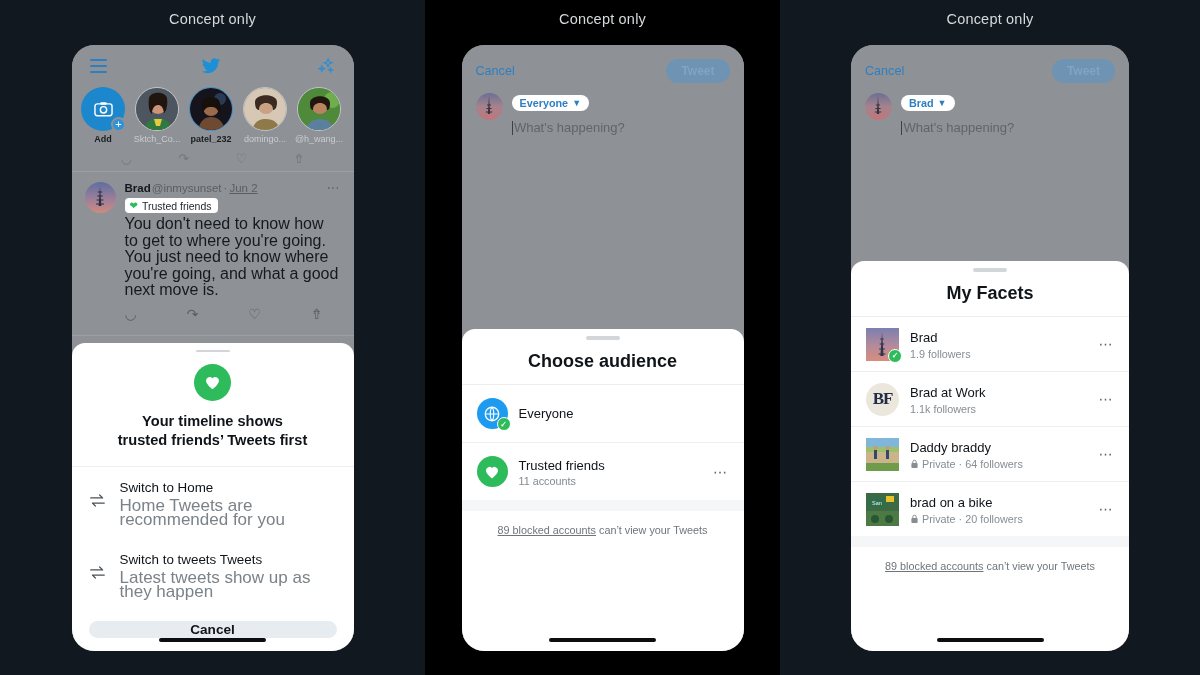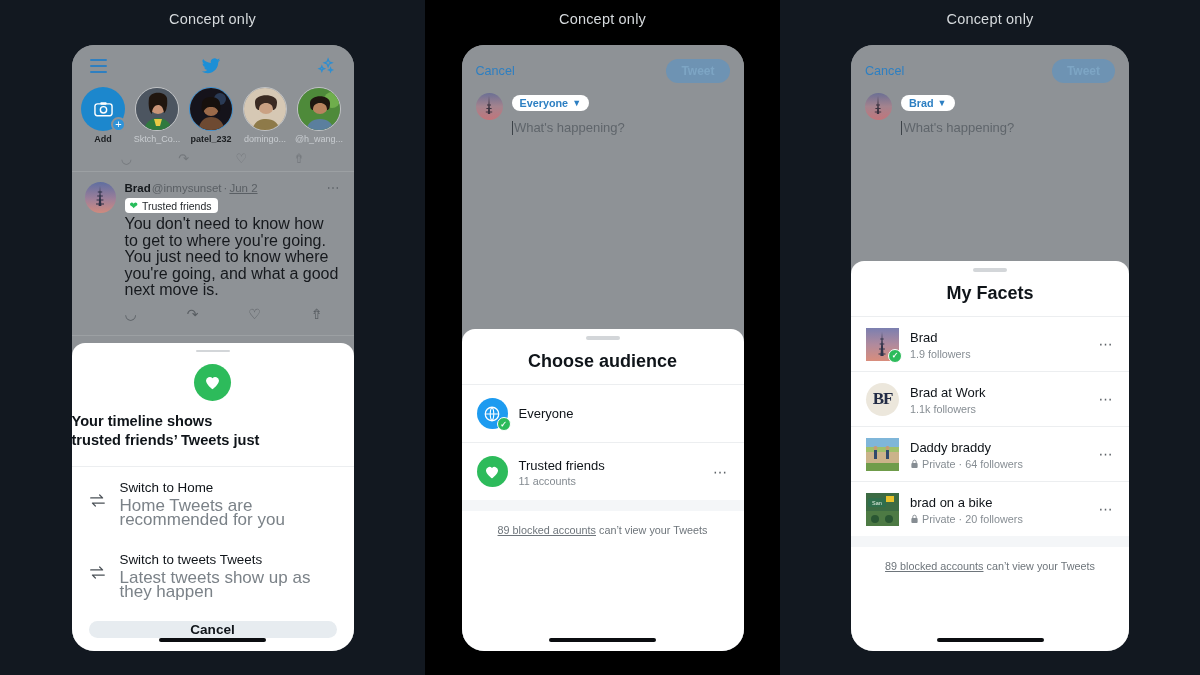--- a/index.html
+++ b/index.html
@@ -159,21 +159,21 @@
   }
   .hairline { height:1px; background:#eceef0; }
 
   .home-indicator {
     width: 107px; height: 4px; border-radius: 3px; background:#0b0d10;
     margin: 0 auto;
   }
 
   
   .sheet-1 { height: 308px; }
-  .s1-hero { padding: 12px 0 16px 0; text-align:left; }
+  .s1-hero { padding: 12px 0 16px 0; text-align:center; }
   .s1-circle {
     width: 37px; height: 37px; border-radius: 50%; background:#2dbb5b;
     display:flex; align-items:center; justify-content:center; margin: 0 auto 11px auto;
   }
   .s1-title { font-size: 14.6px; font-weight: bold; color:#0f1419; line-height: 19px; }
   .opt-row { display:flex; align-items:center; gap:14px; padding: 12px 17px 12px 17px; }
   .opt-icon { width:17px; color:#4a5056; flex:none; }
   .opt-title { font-size: 13.4px; color:#0f1419; line-height:18px; }
   .opt-sub { font-size: 17px; color:#7b8288; margin-top:2px; line-height:14px; }
   .cancel-btn {
@@ -405,21 +405,21 @@
 
       <div class="sheet sheet-1">
         <div class="grabber"></div>
         <div class="s1-hero">
           <div class="s1-circle">
             <svg width="17" height="15" viewBox="0 0 24 22">
               <path fill="#fff" d="M12 21S2.5 14.3 2.5 8.2A5.6 5.6 0 0 1 12 4.6a5.6 5.6 0 0 1 9.5 3.6C21.5 14.3 12 21 12 21z"></path>
             </svg>
           </div>
           <div class="s1-title">Your timeline shows</div>
-          <div class="s1-title">trusted friends’ Tweets just</div>
+          <div class="s1-title">trusted friends’ Tweets first</div>
         </div>
         <div class="hairline"></div>
 
         <div class="opt-row">
           <span class="opt-icon">
             <svg width="17" height="15" viewBox="0 0 20 16">
               <path d="M2 5h14l-3.5-3.5M18 11H4l3.5 3.5" fill="none" stroke="#4a5056" stroke-width="1.4" stroke-linecap="round" stroke-linejoin="round"></path>
             </svg>
           </span>
           <span>

